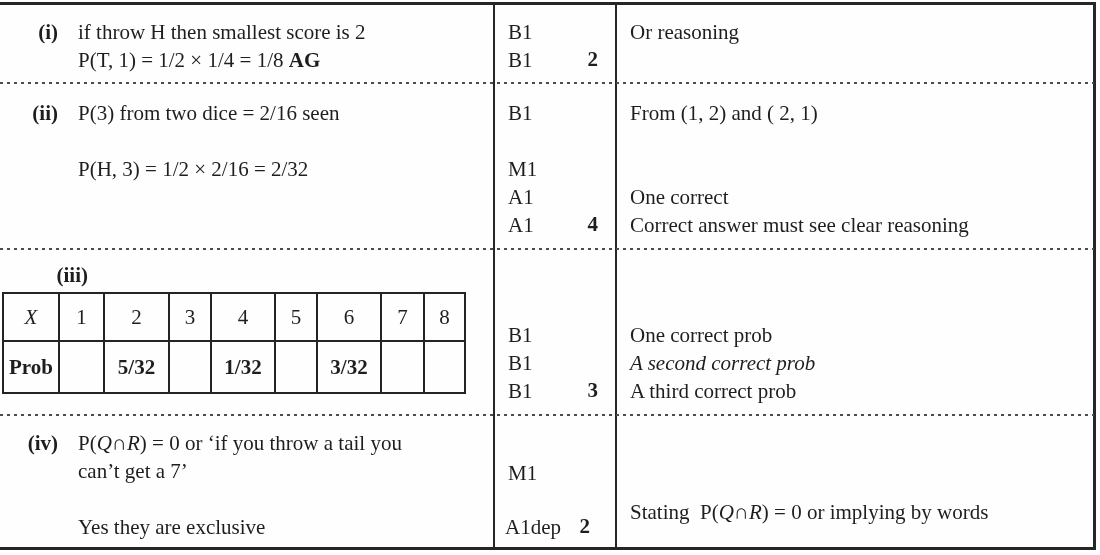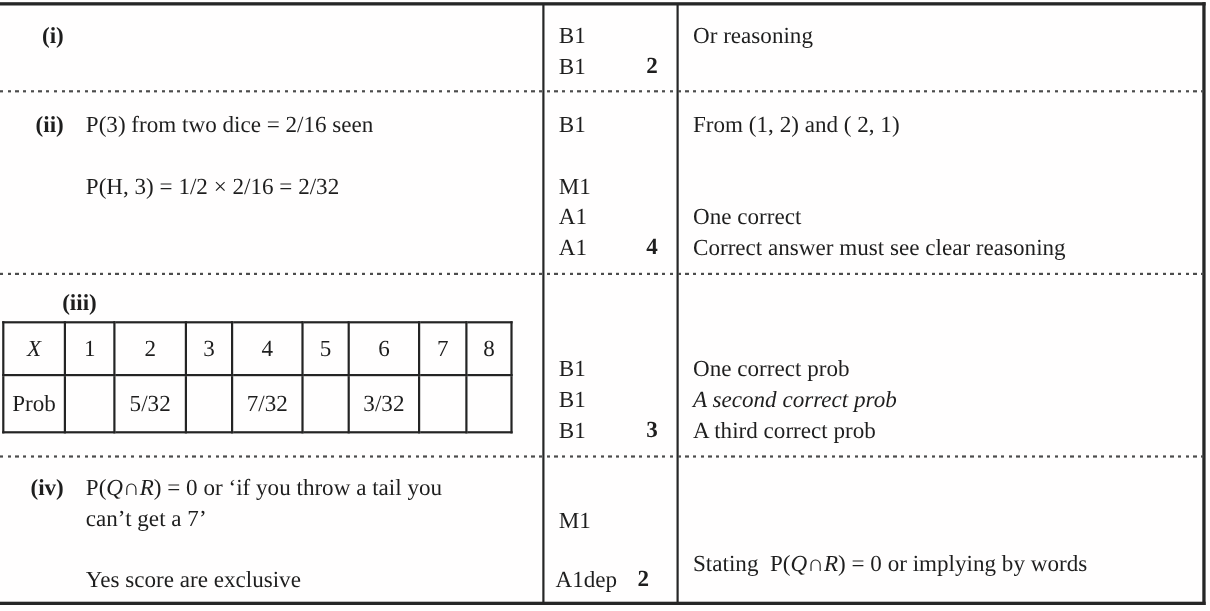--- a/index.html
+++ b/index.html
@@ -17,40 +17,42 @@
   }
   .total{position:absolute;width:98px;left:500px;text-align:right;font-weight:bold;white-space:pre;}
   table.dist{
     position:absolute;left:2px;top:292px;border-collapse:collapse;table-layout:fixed;
   }
   table.dist td{
     border:2px solid #242424;text-align:center;vertical-align:middle;
     font-size:21px;padding:0;overflow:hidden;
   }
   table.dist tr.hdr td{height:46px;}
-  table.dist tr.prb td{height:50px;}
+  table.dist tr.prb td{height:50px;font-weight:bold;}
   td.x-head{font-style:italic;}
   td.prob-label{text-align:left;padding-left:5px;}
   b{font-weight:bold;} i{font-style:italic;}
 </style>
 </head>
 <body>
 
 <div class="page">
 
   <div class="line" style="left:0;top:2px;width:1096px;height:3px;"></div>
   <div class="line" style="left:0;top:547px;width:1096px;height:3px;"></div>
   <div class="line" style="left:1093px;top:2px;width:3px;height:548px;"></div>
   <div class="line" style="left:493px;top:3px;width:2px;height:545px;"></div>
   <div class="line" style="left:615px;top:3px;width:2px;height:545px;"></div>
   <div class="dash" style="top:82px;"></div>
   <div class="dash" style="top:248px;"></div>
   <div class="dash" style="top:414px;"></div>
 
   <div class="t part" style="top:19px;">(i)</div>
+  <div class="t" style="left:78px;top:19px;">if throw H then smallest score is 2</div>
+  <div class="t" style="left:78px;top:47px;">P(T, 1) = 1/2 × 1/4 = 1/8 <b>AG</b></div>
   <div class="t" style="left:508px;top:19px;">B1</div>
   <div class="t" style="left:508px;top:47px;">B1</div>
   <div class="total" style="top:47px;">2</div>
   <div class="t" style="left:630px;top:19px;">Or reasoning</div>
 
   <div class="t part" style="top:100px;">(ii)</div>
   <div class="t" style="left:78px;top:100px;">P(3) from two dice = 2/16 seen</div>
   <div class="t" style="left:78px;top:156px;">P(H, 3) = 1/2 × 2/16 = 2/32</div>
   <div class="t" style="left:508px;top:100px;">B1</div>
   <div class="t" style="left:508px;top:156px;">M1</div>
@@ -85,39 +87,39 @@
       <td>5</td>
       <td>6</td>
       <td>7</td>
       <td>8</td>
     </tr>
     <tr class="prb">
       <td class="prob-label">Prob</td>
       <td></td>
       <td>5/32</td>
       <td></td>
-      <td>7/32</td>
+      <td>1/32</td>
       <td></td>
       <td>3/32</td>
       <td></td>
       <td></td>
     </tr>
   </tbody>
     </table>
 
   <div class="t" style="left:508px;top:322px;">B1</div>
   <div class="t" style="left:508px;top:350px;">B1</div>
   <div class="t" style="left:508px;top:378px;">B1</div>
   <div class="total" style="top:378px;">3</div>
   <div class="t" style="left:630px;top:322px;">One correct prob</div>
   <div class="t" style="left:630px;top:350px;font-style:italic;">A second correct prob</div>
   <div class="t" style="left:630px;top:378px;">A third correct prob</div>
 
   <div class="t part" style="top:430px;">(iv)</div>
   <div class="t" style="left:78px;top:430px;">P(<i>Q</i>∩<i>R</i>) = 0 or ‘if you throw a tail you</div>
   <div class="t" style="left:78px;top:458px;">can’t get a 7’</div>
-  <div class="t" style="left:78px;top:514px;">Yes score are exclusive</div>
+  <div class="t" style="left:78px;top:514px;">Yes they are exclusive</div>
   <div class="t" style="left:508px;top:460px;">M1</div>
   <div class="t" style="left:505px;top:514px;">A1dep</div>
   <div class="total" style="top:514px;left:492px;">2</div>
   <div class="t" style="left:630px;top:460px;margin-top:39px;">Stating  P(<i>Q</i>∩<i>R</i>) = 0 or implying by words</div>
 
 </div>
 
 </body></html>

